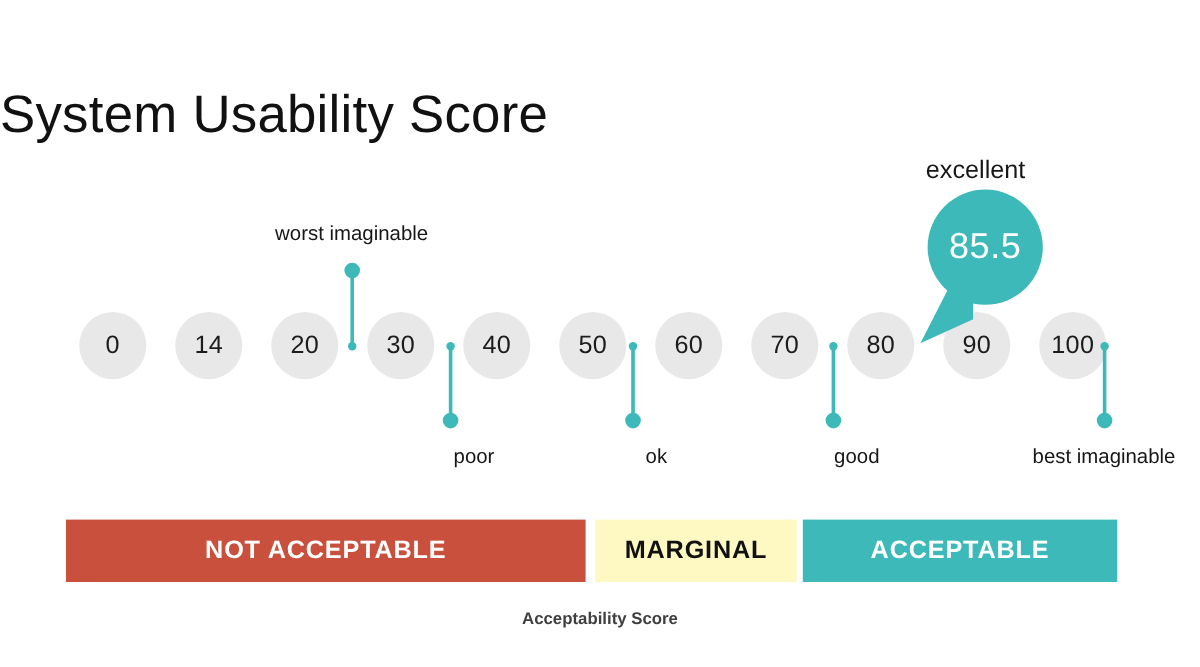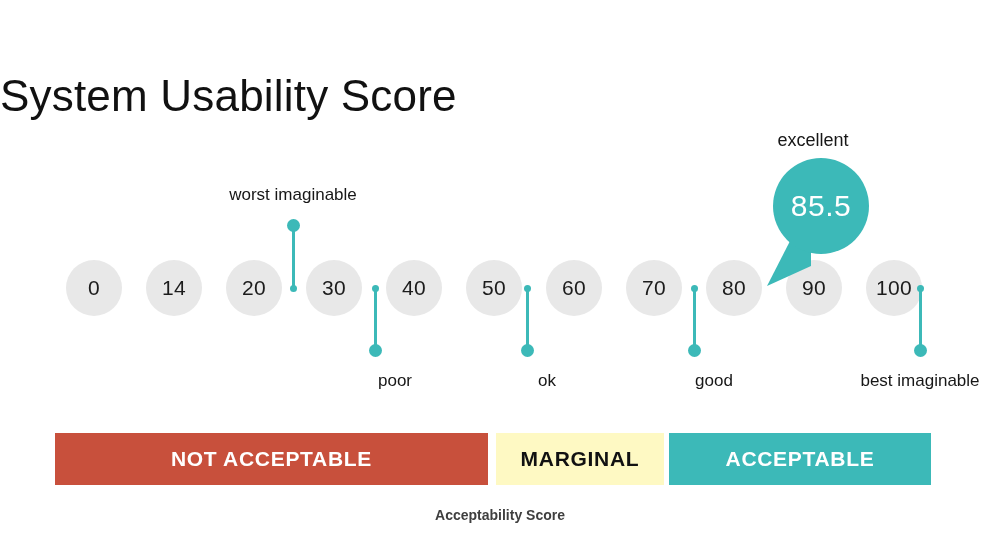--- a/index.html
+++ b/index.html
@@ -111,21 +111,21 @@
     top: 42px;
     width: 46px;
     height: 86px;
   }
   .bubble-label {
     position: absolute;
     left: 713px;
     top: 130px;
     width: 200px;
     text-align: center;
-    font-size: 18px;
+    font-size: 21px;
     color: #171717;
   }
 
   
   .bar-seg {
     position: absolute;
     top: 433px;
     height: 52px;
     display: flex;
     align-items: center;

